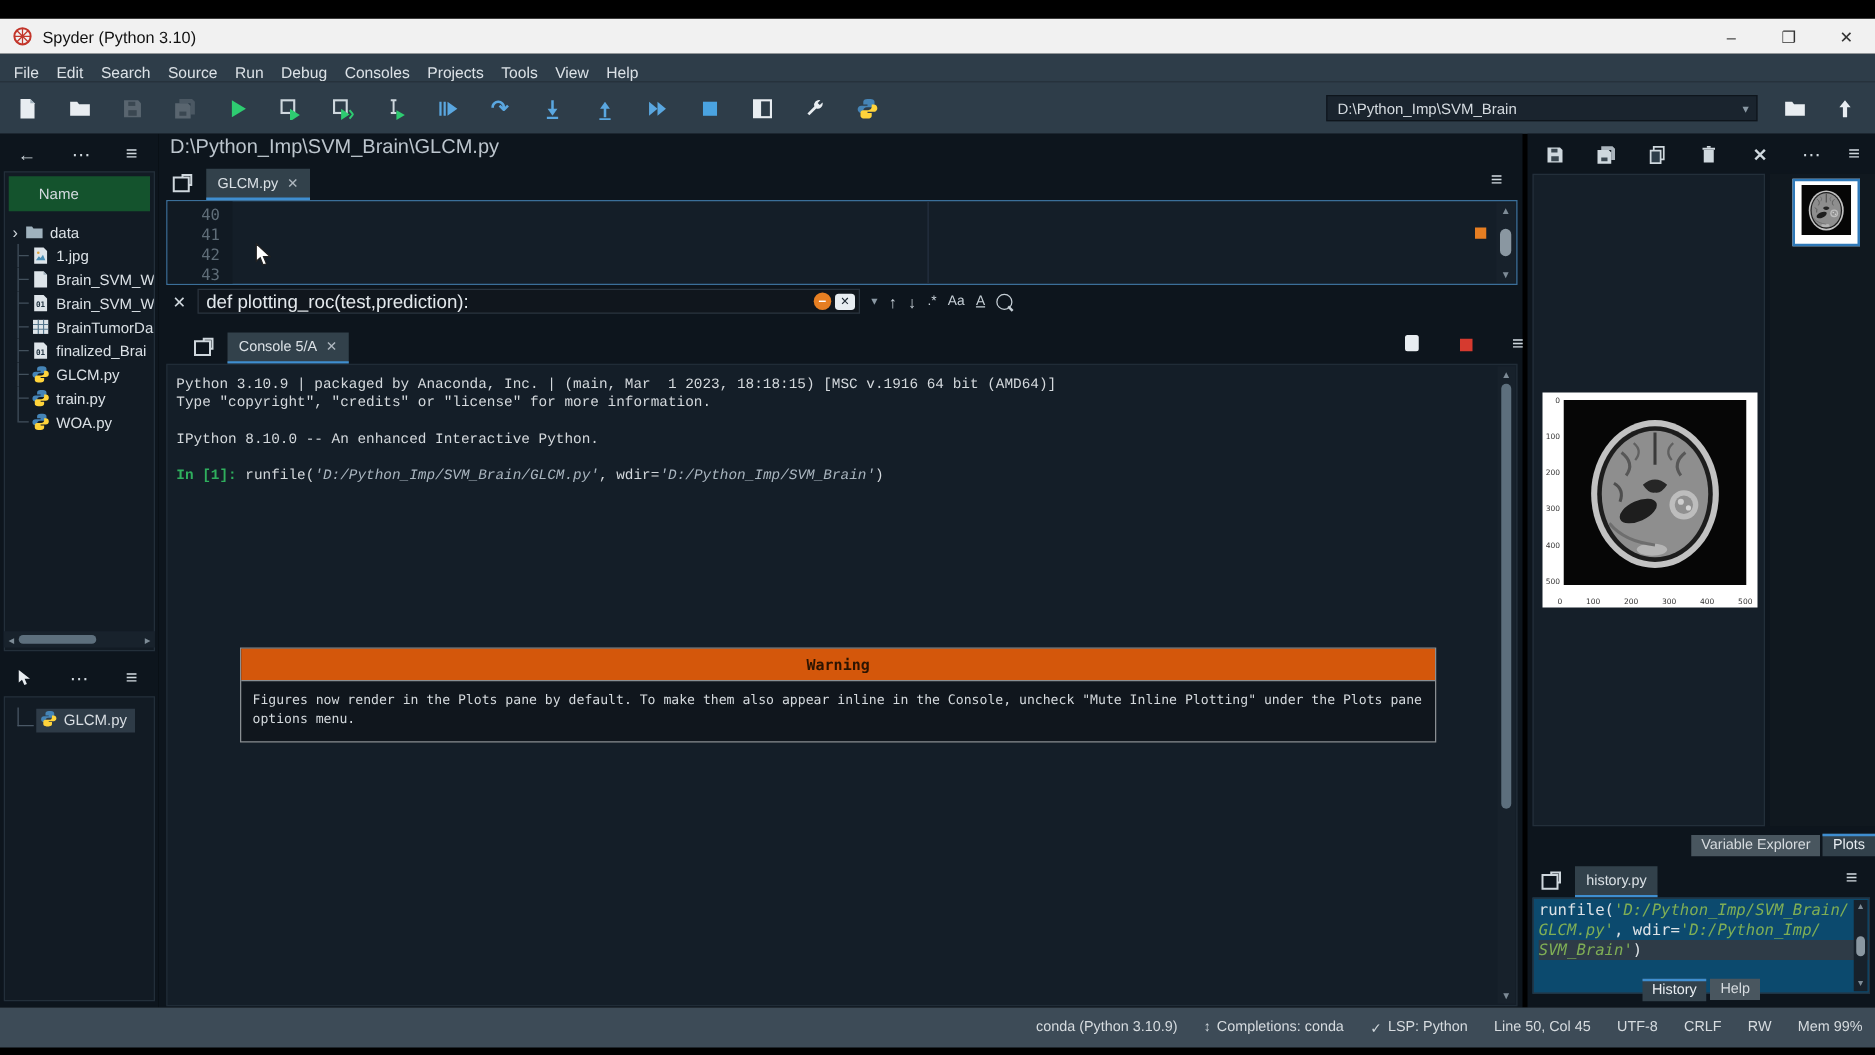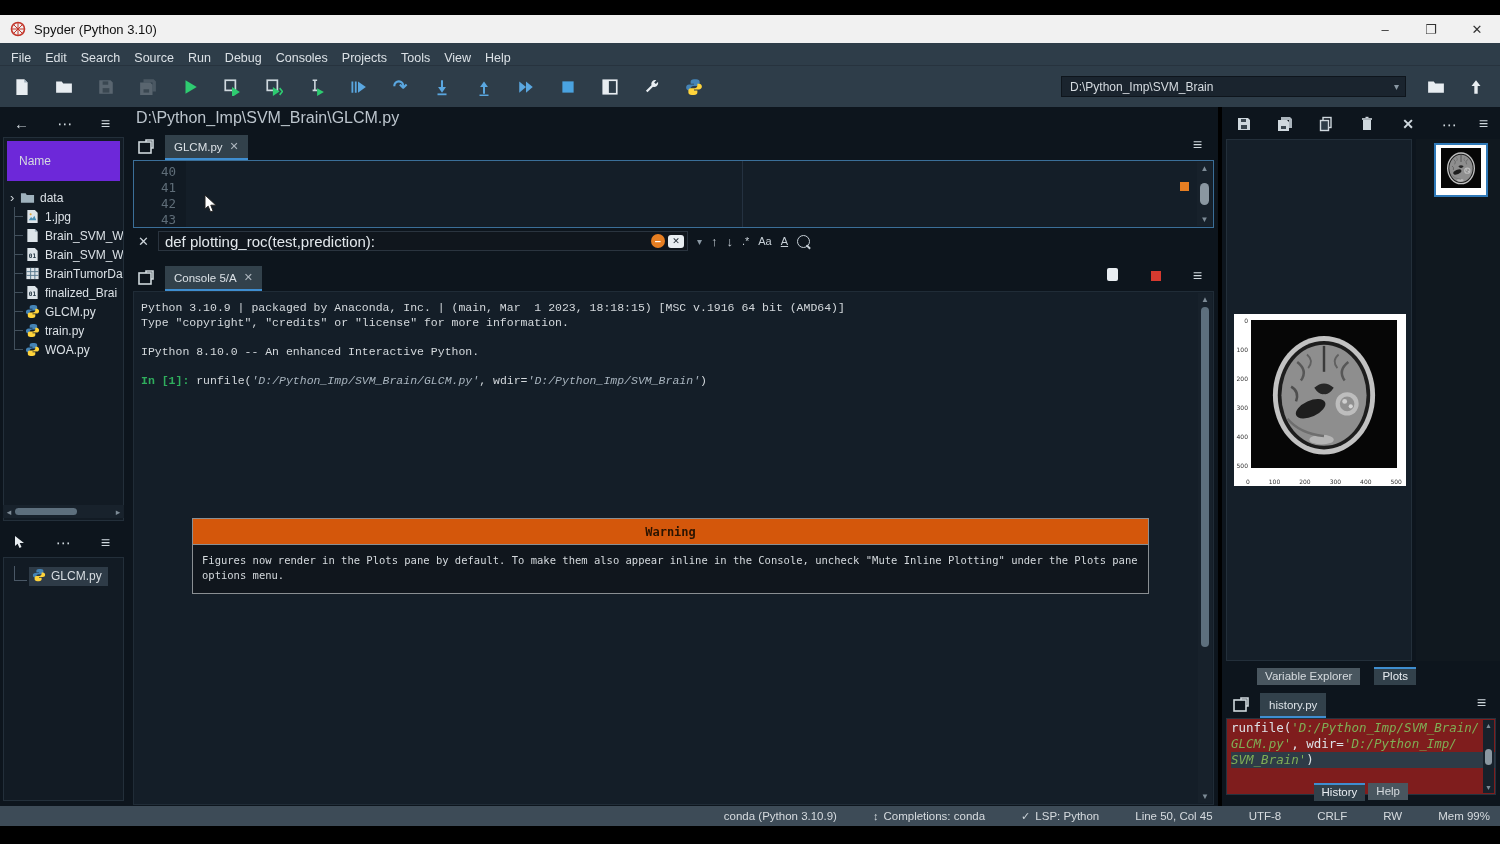--- a/index.html
+++ b/index.html
@@ -24,21 +24,21 @@
   .path-combo{width:345px;height:21px;background:#1a242e;border:1px solid #0e151c;display:flex;align-items:center;font-size:12px;color:#d5dbe0;padding-left:8px;box-sizing:border-box;}
   .combo-caret{margin-left:auto;padding-right:6px;color:#8a98a3;font-size:10px;}
   
   .pane-toolbar-ico{color:#cfd7dd;font-size:15px;line-height:1;}
   .hamb{font-size:16px;color:#cfd7dd;}
   .panel{background:#121b24;border:1px solid #232f3a;box-sizing:border-box;}
   
   .leftcol{left:0;top:107px;width:127px;height:699px;background:#0d151d;}
   .files-toolbar{left:6px;top:5px;width:112px;height:24px;display:flex;align-items:center;justify-content:space-between;padding:0 8px;box-sizing:border-box;}
   .files-panel{left:3px;top:30px;width:121px;height:384px;}
-  .name-header{margin:3px;height:40px;background:#6d28d9;display:flex;align-items:center;padding-left:12px;font-size:12px;color:#d5dbe0;}
+  .name-header{margin:3px;height:28px;background:#14532d;display:flex;align-items:center;padding-left:24px;font-size:12px;color:#d5dbe0;}
   .tree{position:relative;padding:4px 0 0 6px;}
   .tree-row{display:flex;align-items:center;height:19px;white-space:nowrap;overflow:hidden;font-size:12px;color:#dbe1e6;}
   .tree-row .fico{width:15px;height:15px;margin-right:5px;flex:none;}
   .tree-row .fico svg{width:15px;height:15px;}
   .chev{color:#cfd6db;font-size:13px;width:10px;flex:none;}
   .elb{width:10px;height:19px;flex:none;border-left:1px solid #42505c;position:relative;margin-left:4px;}
   .elb::after{content:'';position:absolute;left:0;top:9px;width:8px;height:1px;background:#42505c;}
   .elb.last{height:10px;align-self:flex-start;}
   .hscroll{left:3px;top:398px;width:121px;height:13px;background:#18222c;display:flex;align-items:center;}
   .hscroll .arr{color:#7d8b96;font-size:9px;width:12px;text-align:center;}
@@ -73,21 +73,21 @@
   .find-close{color:#cfd7dd;font-size:13px;margin-left:5px;}
   .find-input-wrap{position:relative;width:530px;height:20px;background:#10161d;border:1px solid #2a343f;display:flex;align-items:center;box-sizing:border-box;}
   .find-input{flex:1;background:transparent;border:none;outline:none;color:#e3e8ec;font-size:15px;font-family:"Liberation Sans",sans-serif;padding:0 6px;}
   .badge-nomatch{width:14px;height:14px;border-radius:50%;background:#e67e22;color:#fff;display:flex;align-items:center;justify-content:center;font-size:11px;font-weight:bold;flex:none;margin-right:3px;}
   .clear-btn{width:16px;height:13px;background:#e8edf1;border-radius:3px;color:#1a242e;display:flex;align-items:center;justify-content:center;font-size:9px;flex:none;margin-right:3px;}
   .find-ico{color:#c6cfd6;font-size:13px;}
   .find-ico.small{font-size:11px;}
   .lens{width:11px;height:11px;border:1.5px solid #c6cfd6;border-radius:50%;position:relative;}
   .lens::after{content:'';position:absolute;width:5px;height:1.5px;background:#c6cfd6;transform:rotate(45deg);left:8px;top:10px;}
   
-  .con-tabbar{left:6px;top:157px;width:1079px;height:27px;display:flex;align-items:flex-end;}
+  .con-tabbar{left:23px;top:157px;width:1079px;height:27px;display:flex;align-items:flex-end;}
   .con-right{margin-left:auto;display:flex;align-items:center;gap:32px;margin-bottom:6px;margin-right:10px;}
   .busy{width:10px;height:10px;background:#d63a2f;}
   .console-area{left:6px;top:184px;width:1079px;height:512px;background:#141e28;border:1px solid #202c37;overflow:hidden;}
   .con-text{padding:9px 0 0 7px;font-family:Liberation Mono, monospace;font-size:11.5px;line-height:14.5px;color:#d4d9dd;}
   .con-line{white-space:pre;}
   .c-prompt{color:#2fae5d;font-weight:bold;}
   .c-str{color:#a9b5bf;font-style:italic;margin-top:40px;}
   .con-scroll{position:absolute;right:1px;top:1px;bottom:1px;width:14px;background:#17212b;display:flex;flex-direction:column;align-items:center;padding:2px 0;box-sizing:border-box;}
   .con-scroll .arr{color:#7d8b96;font-size:8px;}
   .con-thumb{width:8px;height:340px;background:#5d6f7d;border-radius:4px;margin-top:3px;}
@@ -104,38 +104,38 @@
   .plot-main{left:4px;top:32px;width:186px;height:522px;background:#151f29;border:1px solid #232f3a;box-sizing:border-box;}
   .figure{position:absolute;left:7px;top:174px;width:172px;height:172px;background:#fff;}
   .fig-img{position:absolute;left:17px;top:6px;width:146px;height:148px;background:#000;}
   .yticks{position:absolute;left:1px;top:3px;width:13px;height:152px;display:flex;flex-direction:column;justify-content:space-between;
           font-size:6px;color:#333;text-align:right;font-family:"DejaVu Sans",sans-serif;}
   .xticks{position:absolute;left:12px;bottom:1px;width:156px;display:flex;justify-content:space-between;
           font-size:6px;color:#333;font-family:"DejaVu Sans",sans-serif;}
   .thumbcol{left:194px;top:32px;width:84px;height:522px;background:#10181f;}
   .thumb{position:absolute;left:18px;top:4px;width:50px;height:50px;background:#fff;border:2px solid #2f79b8;}
   .thumb svg{position:absolute;left:5px;top:3px;width:40px;height:40px;}
-  .ve-tabs{left:0;top:556px;width:278px;height:22px;display:flex;align-items:flex-end;justify-content:flex-end;padding-right:84px;box-sizing:border-box;gap:14px;}
+  .ve-tabs{left:0;top:556px;width:278px;height:22px;display:flex;align-items:flex-end;justify-content:flex-end;box-sizing:border-box;gap:2px;}
   .ve-tab{background:#49565f;color:#d6dbdf;font-size:11.5px;padding:2px 8px 3px 8px;}
   .ve-tab.active{background:#32414b;border-top:2px solid #3f8ed0;padding-top:1px;color:#e8edf1;}
   
   .hist-tabbar{left:6px;top:585px;width:268px;height:26px;display:flex;align-items:flex-end;}
-  .hist-panel{left:4px;top:611px;width:270px;height:77px;background:#7f1d1d;border:1px solid #26323e;box-sizing:border-box;overflow:hidden;}
+  .hist-panel{left:4px;top:611px;width:270px;height:77px;background:#0c4a6e;border:1px solid #26323e;box-sizing:border-box;overflow:hidden;}
   .hist-text{padding:1px 0 0 4px;font-family:"DejaVu Sans Mono",monospace;font-size:12.5px;line-height:16px;color:#dde2e6;}
   .hist-line{white-space:pre;}
   .hist-line.hl{background:#2e3b47;width:100%;}
   .c-hstr{color:#7fae55;font-style:italic;}
   .hist-scroll{position:absolute;right:1px;top:1px;bottom:1px;width:11px;background:#17212b;display:flex;flex-direction:column;align-items:center;justify-content:space-between;padding:2px 0;box-sizing:border-box;}
   .hist-scroll .arr{color:#7d8b96;font-size:7px;}
   .hist-thumb{width:7px;height:16px;background:#8a97a1;border-radius:4px;}
   .hist-tabs{left:0;top:676px;width:278px;height:23px;display:flex;align-items:flex-start;justify-content:flex-end;padding-right:92px;box-sizing:border-box;gap:3px;}
   .hist-tab{background:#49565f;color:#d6dbdf;font-size:11.5px;padding:2px 8px 3px 8px;}
   .hist-tab.active{background:#32414b;border-top:2px solid #3f8ed0;padding-top:1px;color:#e8edf1;}
   
-  .statusbar{left:0;top:806px;width:1500px;height:20px;background:#3d4b57;display:flex;align-items:center;justify-content:flex-end;gap:36px;padding-right:10px;box-sizing:border-box;font-size:11.5px;color:#d6dbdf;}
+  .statusbar{left:0;top:806px;width:1500px;height:32px;background:#3d4b57;display:flex;align-items:center;justify-content:flex-end;gap:21px;padding-right:10px;box-sizing:border-box;font-size:11.5px;color:#d6dbdf;}
   .status-item{display:flex;align-items:center;gap:5px;white-space:nowrap;}
   .status-item .sic{font-size:11px;color:#cfd6db;}
 </style>
 </head>
 <body>
 
 <div id="screen">
 
   <div class="abs titlebar">
     <span class="app-icon">

